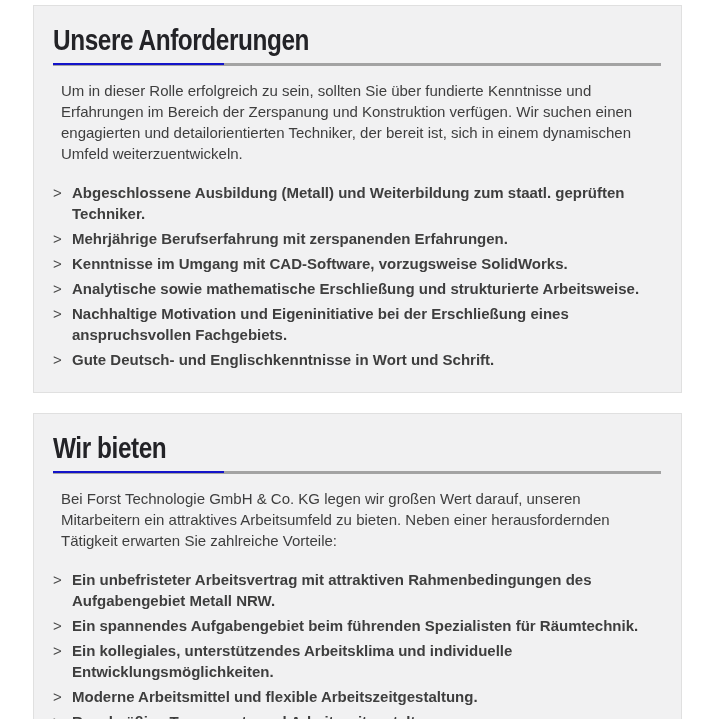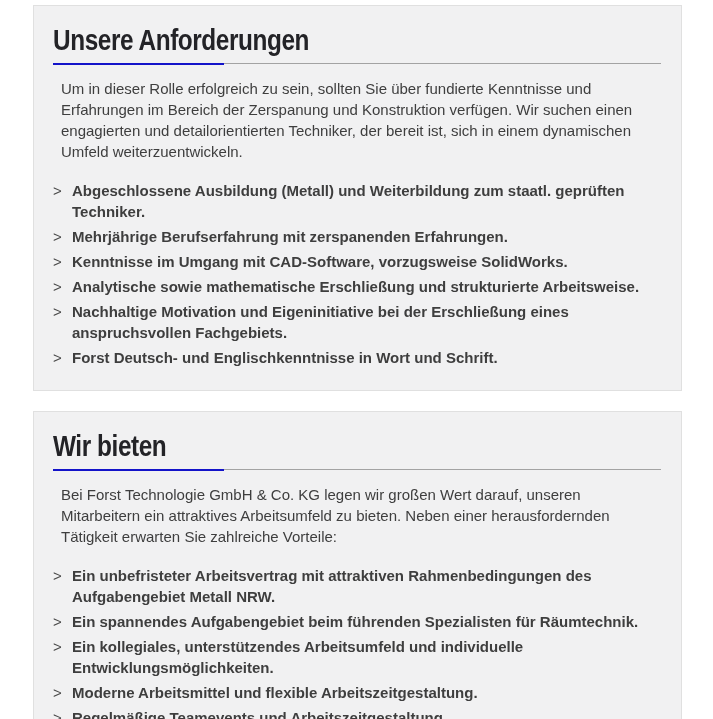--- a/index.html
+++ b/index.html
@@ -32,21 +32,21 @@
     padding: 20px 20px 22px 19px;
   }
   .card + .card { margin-top: 20px; }
   .section-title {
     margin: 0;
     font-size: 29px;
     line-height: 1.0;
     font-weight: bold;
     color: var(--heading-color);
     padding-bottom: 8px;
-    border-bottom: 1px solid #a3a3a3;
+    border-bottom: 3px solid #a3a3a3;
     position: relative;
     white-space: nowrap;
   }
   .section-title::after {
     content: "";
     position: absolute;
     left: 0;
     bottom: -2px;
     width: 171px;
     height: 2px;
@@ -109,40 +109,40 @@
       <li>
         <span class="marker">&gt;</span>
         <span class="item-text">Analytische sowie mathematische Erschließung und strukturierte Arbeitsweise.</span>
       </li>
       <li>
         <span class="marker">&gt;</span>
         <span class="item-text">Nachhaltige Motivation und Eigeninitiative bei der Erschließung eines anspruchsvollen Fachgebiets.</span>
       </li>
       <li>
         <span class="marker">&gt;</span>
-        <span class="item-text">Forst Deutsch- und Englischkenntnisse in Wort und Schrift.</span>
+        <span class="item-text">Gute Deutsch- und Englischkenntnisse in Wort und Schrift.</span>
       </li>
     </ul>
   </section>
 
   <section class="card">
     <h2 class="section-title"><span class="condensed">Wir bieten</span></h2>
     <p class="intro">Bei Forst Technologie GmbH &amp; Co. KG legen wir großen Wert darauf, unseren Mitarbeitern ein attraktives Arbeitsumfeld zu bieten. Neben einer herausfordernden Tätigkeit erwarten Sie zahlreiche Vorteile:</p>
     <ul class="bullets">
       <li>
         <span class="marker">&gt;</span>
         <span class="item-text">Ein unbefristeter Arbeitsvertrag mit attraktiven Rahmenbedingungen des Aufgabengebiet Metall NRW.</span>
       </li>
       <li>
         <span class="marker">&gt;</span>
         <span class="item-text">Ein spannendes Aufgabengebiet beim führenden Spezialisten für Räumtechnik.</span>
       </li>
       <li>
         <span class="marker">&gt;</span>
-        <span class="item-text">Ein kollegiales, unterstützendes Arbeitsumfeld und individuelle Entwicklungsmöglichkeiten.</span>
+        <span class="item-text">Ein kollegiales, unterstützendes Arbeitsklima und individuelle Entwicklungsmöglichkeiten.</span>
       </li>
       <li>
         <span class="marker">&gt;</span>
         <span class="item-text">Moderne Arbeitsmittel und flexible Arbeitszeitgestaltung.</span>
       </li>
       <li>
         <span class="marker">&gt;</span>
         <span class="item-text">Regelmäßige Teamevents und Arbeitszeitgestaltung.</span>
       </li>
       <li>

